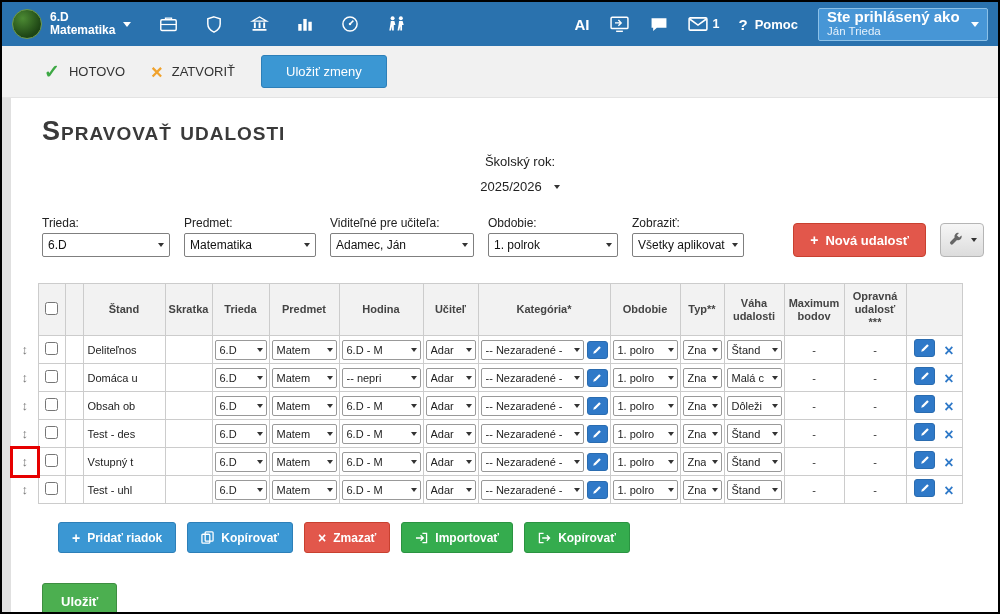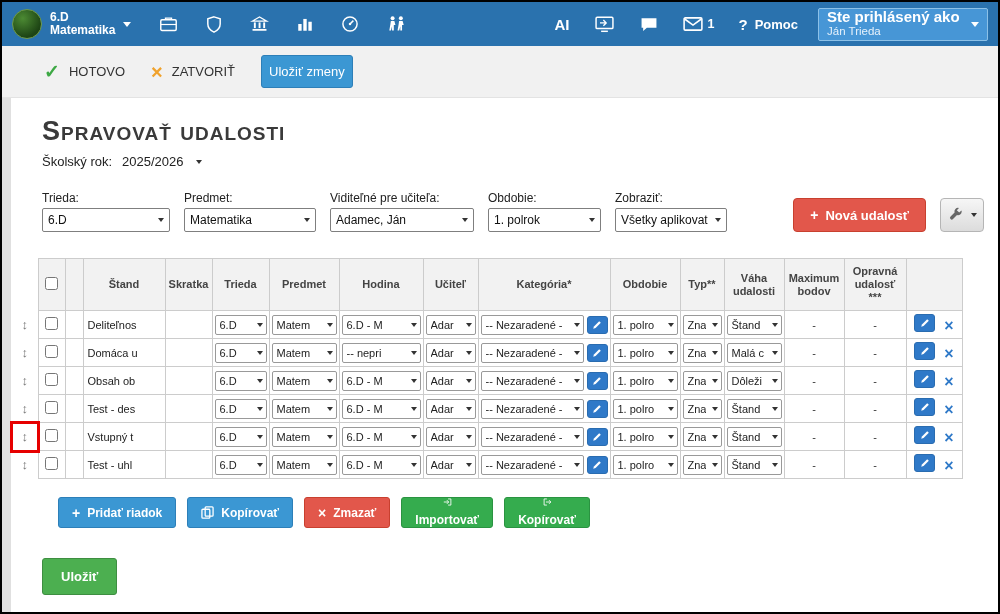--- a/index.html
+++ b/index.html
@@ -10,49 +10,49 @@
   
   .navbar { height:44px; background:#2a72ae; display:flex; align-items:center; padding:0 10px; color:#fff; }
   .nav-left { display:flex; align-items:center; gap:8px; cursor:pointer; }
   .logo { width:30px; height:30px; border-radius:50%; flex:none;
           background: radial-gradient(circle at 35% 30%, #4c8a33, #1d4414 70%);
           border:1px solid #6f9a4a; }
   .class-txt { line-height:13px; font-weight:bold; font-size:12px; }
   .wtri { width:0; height:0; border-left:4px solid transparent; border-right:4px solid transparent; border-top:5px solid #fff; flex:none; }
   .btri { width:0; height:0; border-left:3.5px solid transparent; border-right:3.5px solid transparent; border-top:4.5px solid #333; flex:none; margin-left:4px; }
   .nav-icons { display:flex; align-items:center; gap:27px; margin-left:28px; }
-  .nav-right { display:flex; align-items:center; gap:24px; }
+  .nav-right { display:flex; align-items:center; gap:19px; }
   .nitem { display:flex; align-items:center; cursor:pointer; }
   .spacer { flex:1; }
   .ai { font-size:15px; font-weight:bold; }
   .badge { font-size:12.5px; font-weight:bold; margin-left:5px; }
   .hq { font-size:15px; font-weight:bold; margin-right:7px; }
   .hl { font-size:13px; font-weight:bold; }
   .user-box { margin-left:20px; width:170px; height:33px; background:#4796d6; border:1px solid #8cc1e8; border-radius:2px;
               display:flex; align-items:center; padding:2px 8px; cursor:pointer; }
   .user-txt { line-height:14px; }
   .u1 { font-size:15px; font-weight:bold; }
   .u2 { font-size:11.5px; color:#e6f1fb; }
   .user-box .wtri { margin-left:auto; }
 
   
   .toolbar { height:52px; background:#f1f1f1; display:flex; align-items:center; gap:26px; padding-left:42px; border-bottom:1px solid #e3e3e3; }
   .titem { display:flex; align-items:center; gap:9px; font-size:13px; color:#333; cursor:pointer; }
   .ck { color:#3da844; font-size:19px; font-weight:bold; line-height:1; }
   .cx { color:#f0a22c; font-size:20px; font-weight:bold; line-height:1; }
-  .tbtn { background:#3b97d3; border:1px solid #2d7fb8; color:#fff; font-size:13px; padding:8px 7px; border-radius:3px;
+  .tbtn { background:#3b97d3; border:1px solid #2d7fb8; color:#fff; font-size:13px; padding:8px 24px; border-radius:3px;
           font-family:inherit; cursor:pointer; }
 
   
   .left-gutter { position:absolute; left:0; top:96px; bottom:0; width:9px; background:#e0e0e0; }
 
   
   .content { padding:0 0 0 40px; position:relative; }
   .title { margin-top:18px; font-size:27px; font-weight:bold; font-variant:small-caps; letter-spacing:1px; color:#3a3a3a; }
-  .syear { margin-top:7px; display:flex; align-items:center; gap:10px; font-size:13px; color:#222; }
+  .syear { margin-top:7px; display:flex; align-items:center; gap:10px; font-size:13px; color:#222;flex-direction:column; }
   .syval { display:flex; align-items:center; gap:8px; cursor:pointer; }
 
   .filters { margin-top:22px; display:flex; align-items:flex-end; gap:14px; padding-right:14px; }
   .fgroup { display:flex; flex-direction:column; gap:3px; }
   .flabel { font-size:12px; color:#222; white-space:nowrap; }
   .fsel { display:flex; justify-content:space-between; align-items:center; height:24px; border:1px solid #7f7f7f; border-radius:2px;
           background:#fff; padding:0 5px; font-size:12px; color:#111; cursor:pointer; overflow:hidden; }
   .fsel .st { white-space:nowrap; overflow:hidden; }
   .newbtn { margin-left:auto; display:flex; align-items:center; gap:7px; background:#e2574b; border:1px solid #c8402f; color:#fff;
             font-weight:bold; font-size:13px; padding:0 16px; height:34px; border-radius:4px; font-family:inherit; cursor:pointer; }
@@ -82,21 +82,21 @@
           border:1px solid #2a6cb0; border-radius:3px; cursor:pointer; flex:none; }
   .act { text-align:center; white-space:nowrap; }
   .xdel { color:#2f79c8; font-weight:bold; font-size:16px; margin-left:6px; cursor:pointer; vertical-align:middle; }
 
   
   .rowbtns { margin:18px 0 0 16px; display:flex; gap:11px; }
   .bbtn { display:inline-flex; align-items:center; gap:7px; height:31px; padding:0 13px; border-radius:3px; color:#fff;
           font-weight:bold; font-size:12px; font-family:inherit; cursor:pointer; border:1px solid transparent; }
   .blue  { background:#3b97d3; border-color:#2d7fb8; }
   .red   { background:#e2574b; border-color:#c8402f; }
-  .green { background:#35ac4e; border-color:#2a9341;flex-direction:column; }
+  .green { background:#35ac4e; border-color:#2a9341; }
   .bx { font-size:14px; font-weight:bold; line-height:1; }
   .save { margin-top:30px; background:#4caf50; border:1px solid #3e8e41; color:#fff; font-weight:bold; font-size:13px;
           padding:10px 18px; border-radius:3px; font-family:inherit; cursor:pointer; }
 </style>
 </head>
 <body>
 
 <div class="page">
 
   <header class="navbar">
@@ -235,21 +235,21 @@
       </div>
       <div class="fgroup">
         <span class="flabel">Viditeľné pre učiteľa:</span>
         <div class="fsel" style="width:144px">
           <span class="st">Adamec, Ján</span>
             <i class="btri"></i>
         </div>
       </div>
       <div class="fgroup">
         <span class="flabel">Obdobie:</span>
-        <div class="fsel" style="width:113px">
+        <div class="fsel" style="width:130px">
           <span class="st">1. polrok</span>
             <i class="btri"></i>
         </div>
       </div>
       <div class="fgroup">
         <span class="flabel">Zobraziť:</span>
         <div class="fsel" style="width:112px">
           <span class="st">Všetky aplikovat</span>
             <i class="btri"></i>
         </div>

